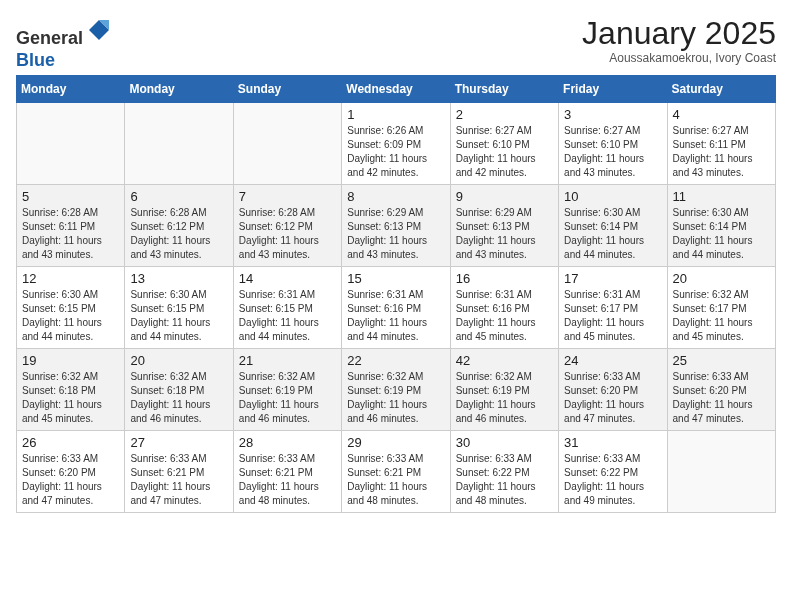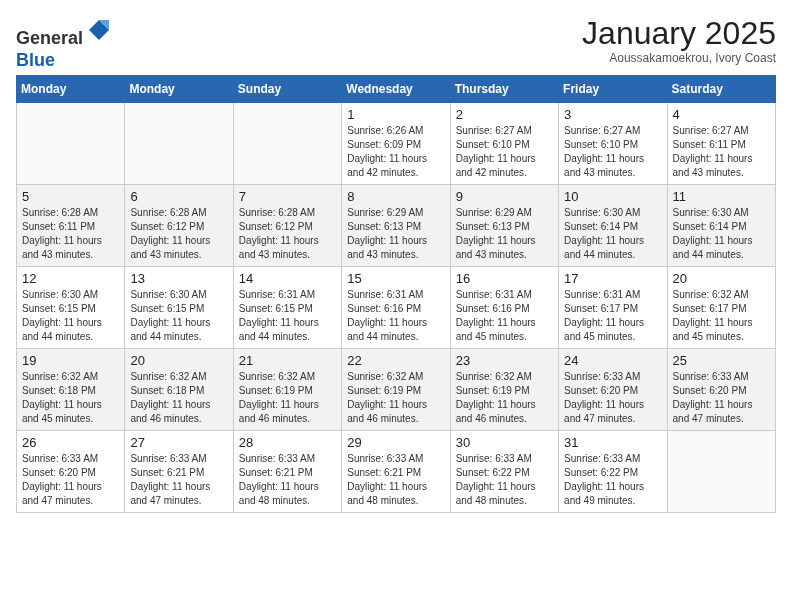--- a/index.html
+++ b/index.html
@@ -264,21 +264,21 @@
           </div>
         </td>
         <td>
           <div>
             <div class="day-number">22</div>
             <div class="cell-info">Sunrise: 6:32 AM<br>Sunset: 6:19 PM<br>Daylight: 11 hours and 46 minutes.</div>
           </div>
         </td>
         <td>
           <div>
-            <div class="day-number">23</div>
+            <div class="day-number">42</div>
             <div class="cell-info">Sunrise: 6:32 AM<br>Sunset: 6:19 PM<br>Daylight: 11 hours and 46 minutes.</div>
           </div>
         </td>
         <td>
           <div>
             <div class="day-number">24</div>
             <div class="cell-info">Sunrise: 6:33 AM<br>Sunset: 6:20 PM<br>Daylight: 11 hours and 47 minutes.</div>
           </div>
         </td>
         <td>

